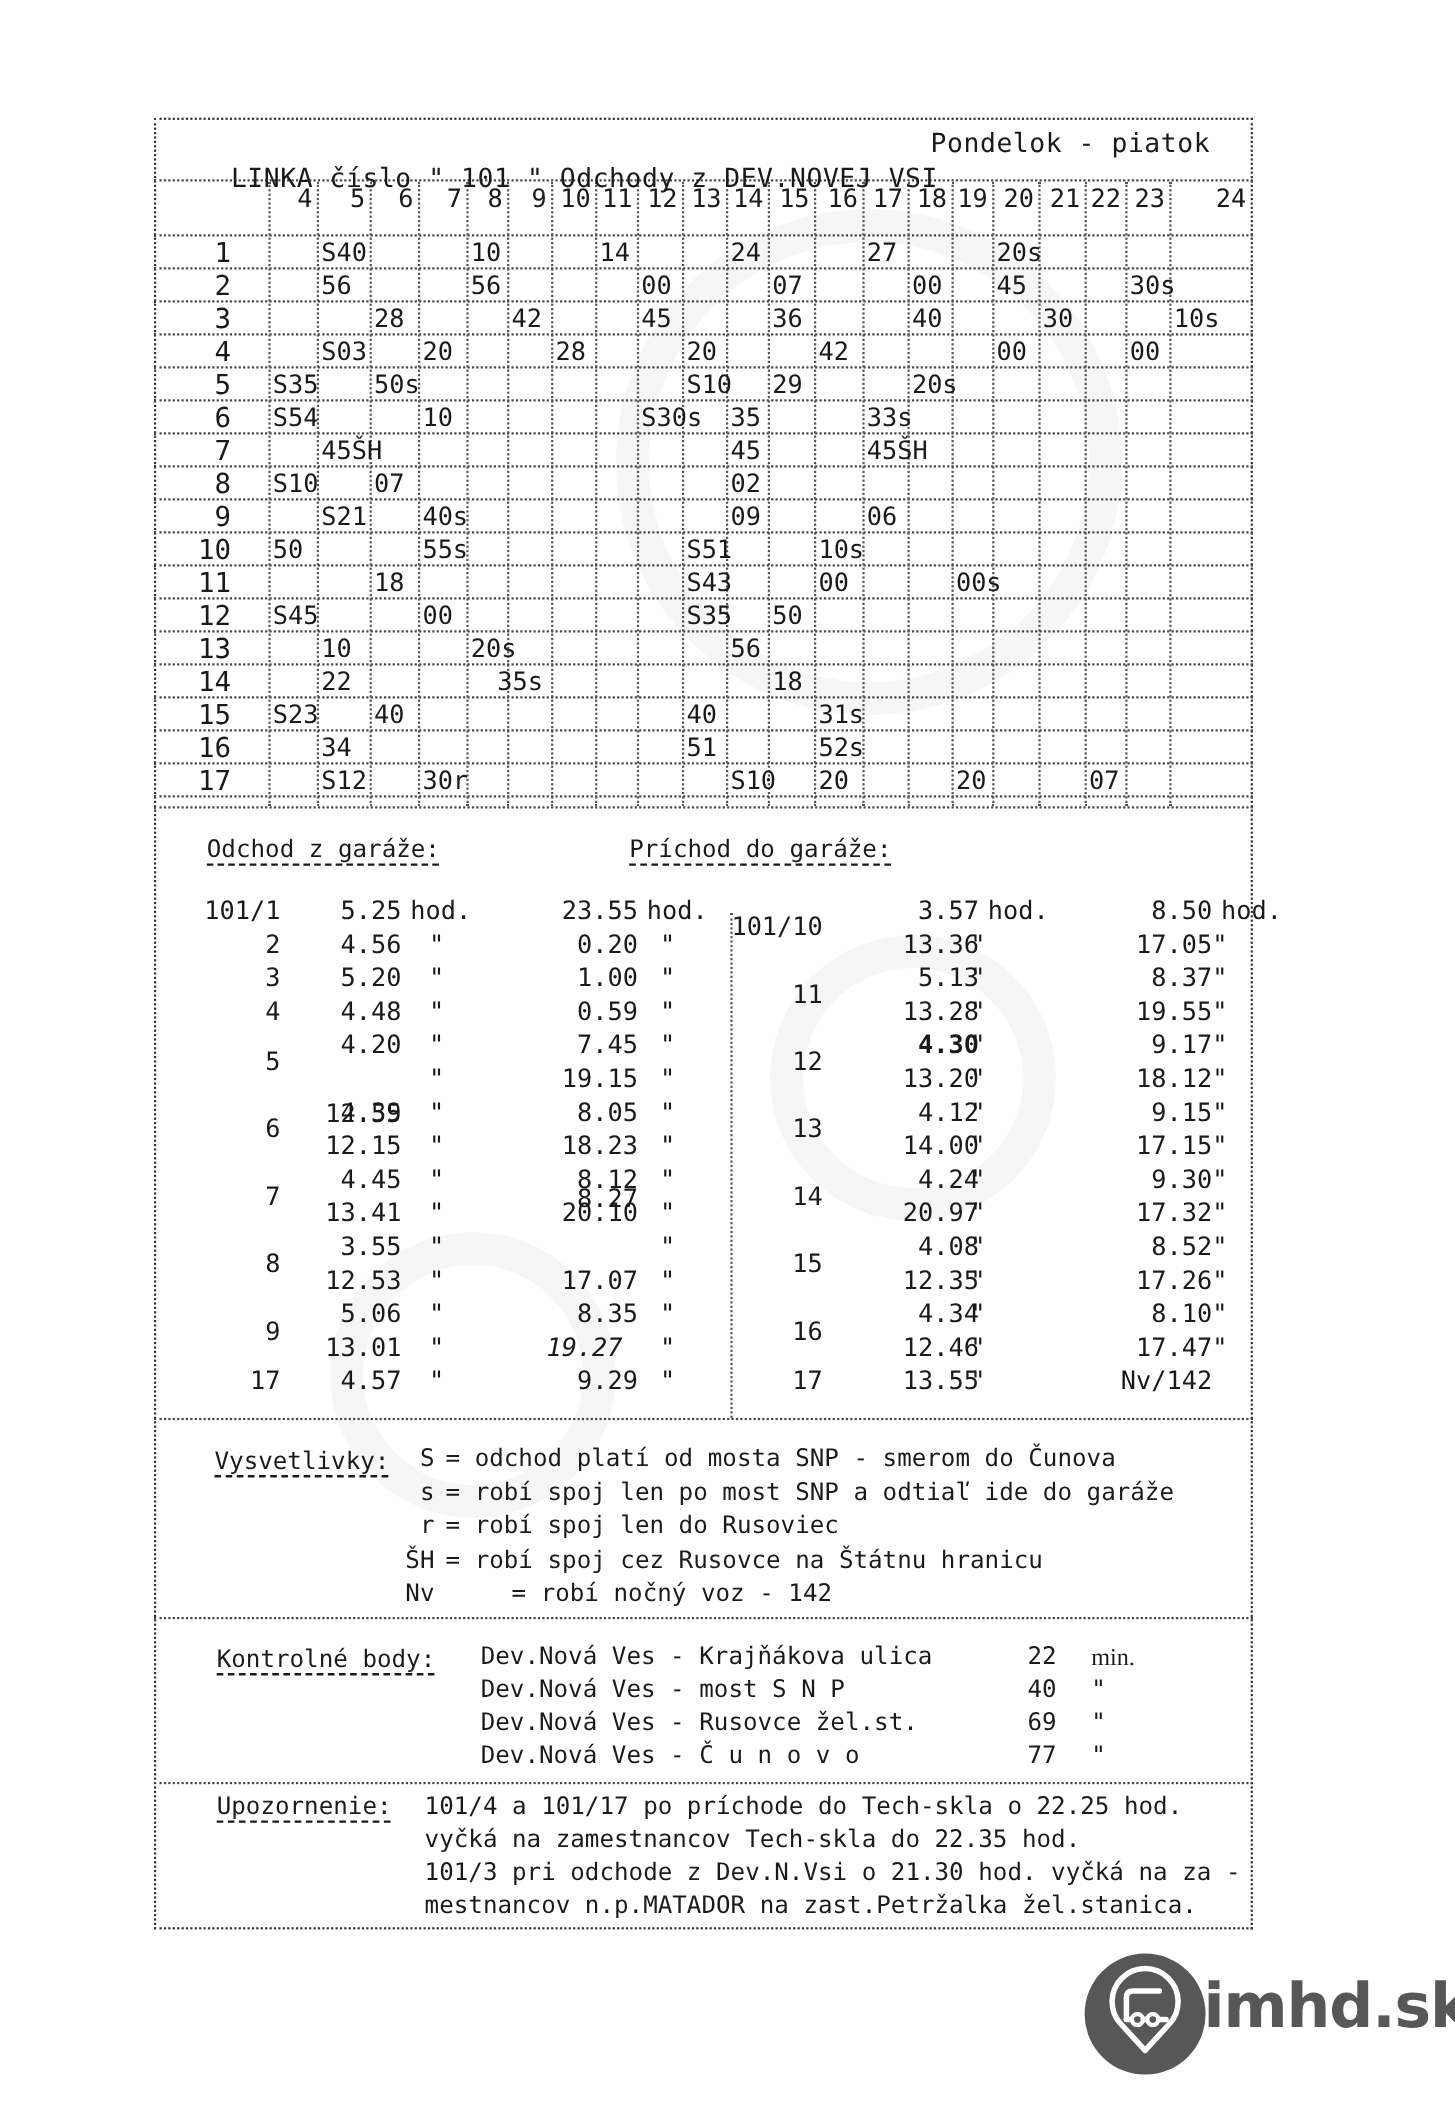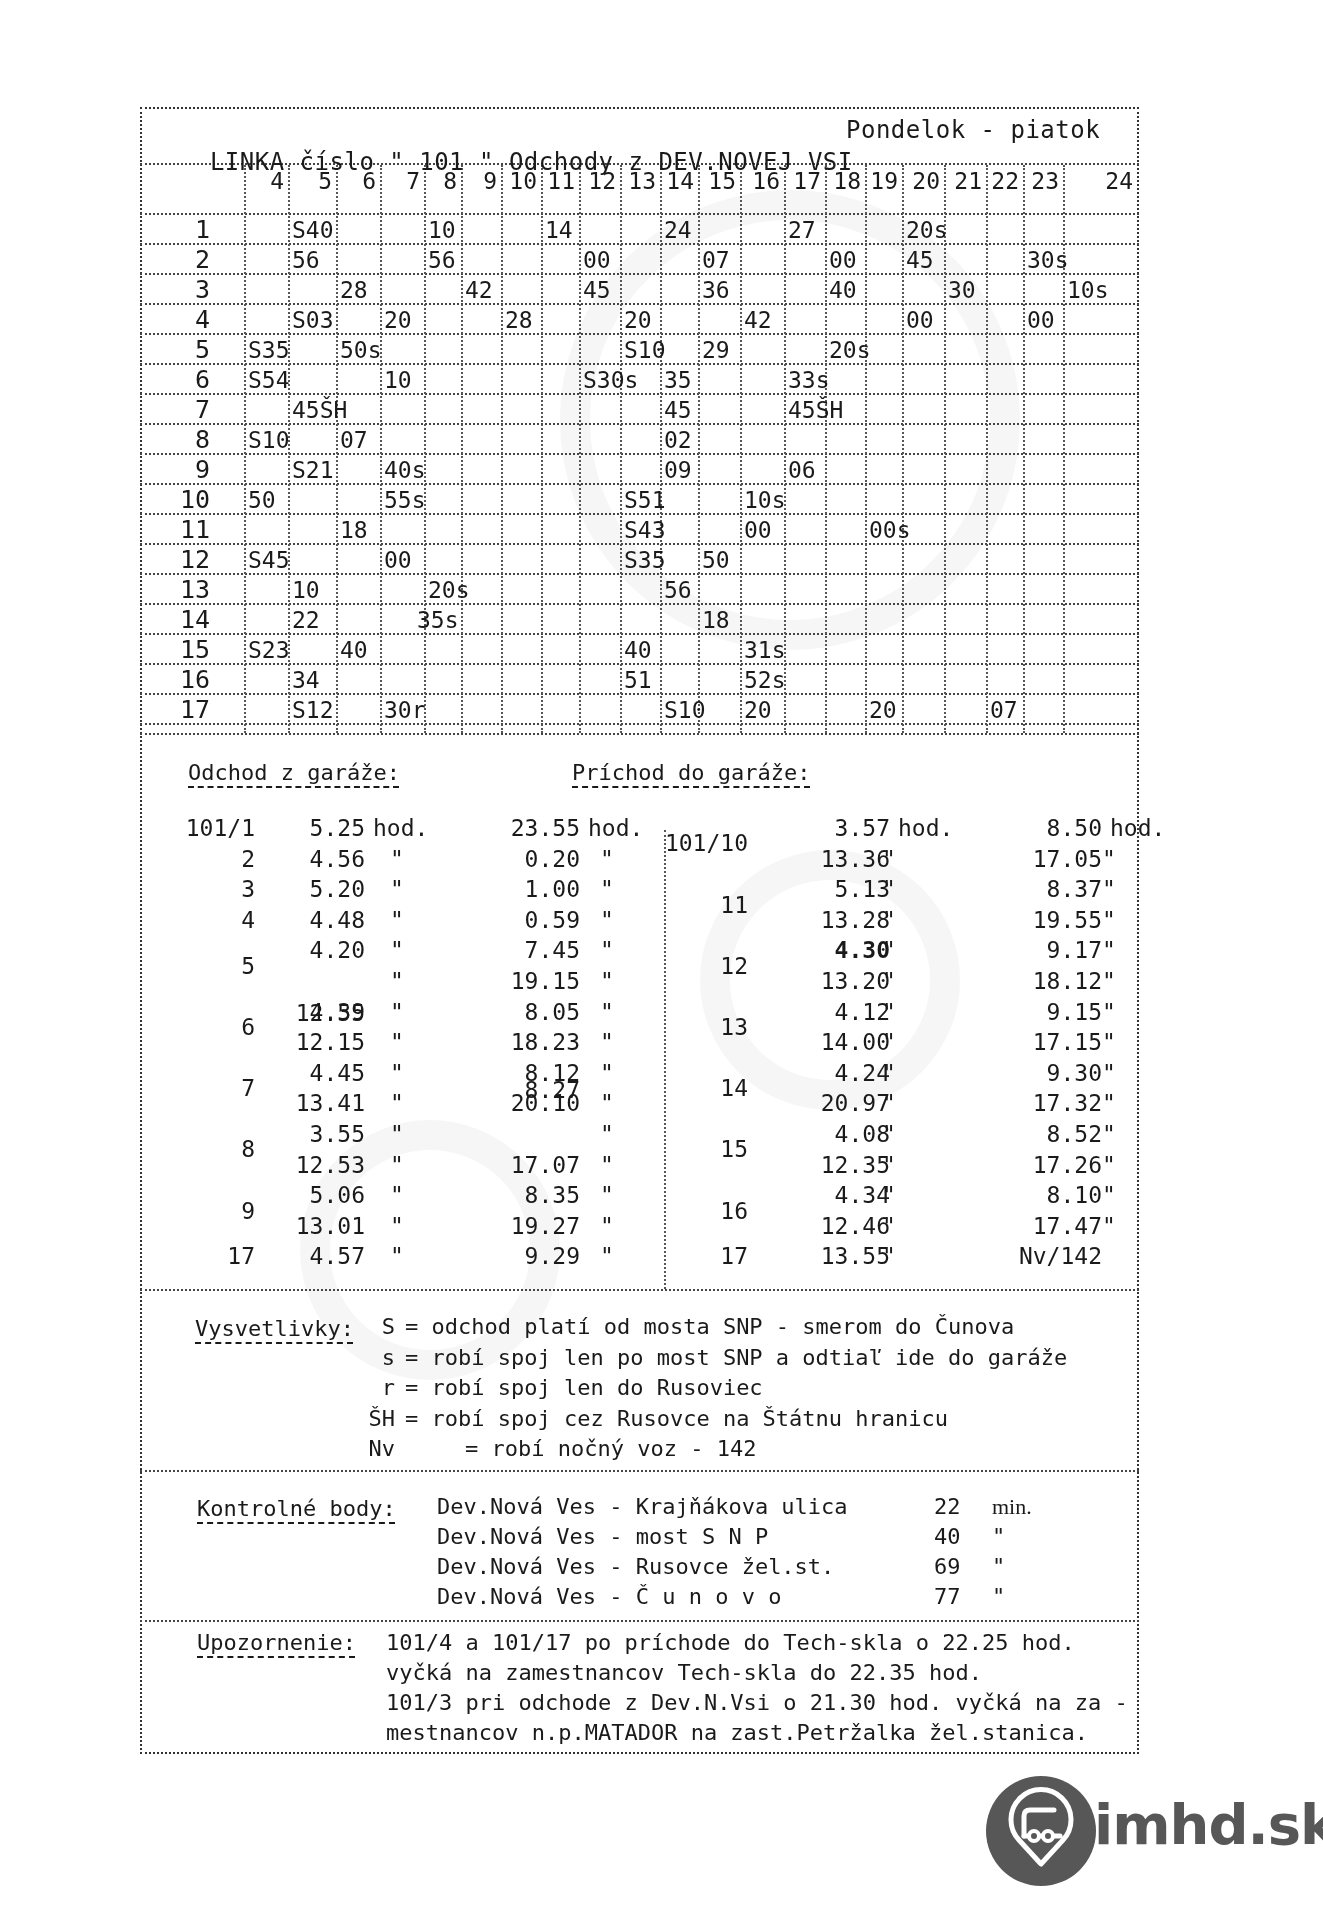--- a/index.html
+++ b/index.html
@@ -176,21 +176,21 @@
     <div class="cell" style="left: 248px; top: 547px;">S45</div>
     <div class="cell" style="left: 384px; top: 547px;">00</div>
     <div class="cell" style="left: 624px; top: 547px;">S35</div>
     <div class="cell" style="left: 702px; top: 547px;">50</div>
     <div class="cell rowlabel" style="left: 150px; top: 577px; width: 60px; text-align: right;">13</div>
     <div class="cell" style="left: 292px; top: 577px;">10</div>
     <div class="cell" style="left: 428px; top: 577px;">20s</div>
     <div class="cell" style="left: 664px; top: 577px;">56</div>
     <div class="cell rowlabel" style="left: 150px; top: 607px; width: 60px; text-align: right;">14</div>
     <div class="cell" style="left: 292px; top: 607px;">22</div>
-    <div class="cell" style="left: 417px; top: 607px; text-align: center;">35s</div>
+    <div class="cell" style="left: 452px; top: 607px; text-align: center;">35s</div>
     <div class="cell" style="left: 702px; top: 607px;">18</div>
     <div class="cell rowlabel" style="left: 150px; top: 637px; width: 60px; text-align: right;">15</div>
     <div class="cell" style="left: 248px; top: 637px;">S23</div>
     <div class="cell" style="left: 340px; top: 637px;">40</div>
     <div class="cell" style="left: 624px; top: 637px;">40</div>
     <div class="cell" style="left: 744px; top: 637px;">31s</div>
     <div class="cell rowlabel" style="left: 150px; top: 667px; width: 60px; text-align: right;">16</div>
     <div class="cell" style="left: 292px; top: 667px;">34</div>
     <div class="cell" style="left: 624px; top: 667px; text-align: right;">51</div>
     <div class="cell" style="left: 744px; top: 667px;">52s</div>
@@ -262,21 +262,21 @@
     <div class="g" style="left: 390px; top: 1151.6px;">"</div>
     <div class="g num" style="left: 470px; width: 110px; top: 1151.6px;">17.07</div>
     <div class="g" style="left: 600px; top: 1151.6px;">"</div>
     <div class="g num" style="left: 165px; width: 90px; top: 1197.5px;">9</div>
     <div class="g num" style="left: 275px; width: 90px; top: 1182.2px;">5.06</div>
     <div class="g" style="left: 390px; top: 1182.2px;">"</div>
     <div class="g num" style="left: 470px; width: 110px; top: 1182.2px;">8.35</div>
     <div class="g" style="left: 600px; top: 1182.2px;">"</div>
     <div class="g num" style="left: 275px; width: 90px; top: 1212.8px;">13.01</div>
     <div class="g" style="left: 390px; top: 1212.8px;">"</div>
-    <div class="g num" style="left: 470px; width: 110px; top: 1212.8px;">19.27</div>
+    <div class="g num" style="left: 456px; width: 110px; top: 1212.8px; font-style: italic;">19.27</div>
     <div class="g" style="left: 600px; top: 1212.8px;">"</div>
     <div class="g num" style="left: 165px; width: 90px; top: 1243.4px;">17</div>
     <div class="g num" style="left: 275px; width: 90px; top: 1243.4px;">4.57</div>
     <div class="g" style="left: 390px; top: 1243.4px;">"</div>
     <div class="g num" style="left: 470px; width: 110px; top: 1243.4px;">9.29</div>
     <div class="g" style="left: 600px; top: 1243.4px;">"</div>
     <div class="g num" style="left: 658px; width: 90px; top: 830.3px;">101/10</div>
     <div class="g num" style="left: 800px; width: 90px; top: 815px;">3.57</div>
     <div class="g" style="left: 898px; top: 815px;">hod.</div>
     <div class="g num" style="left: 992px; width: 110px; top: 815px;">8.50</div>

